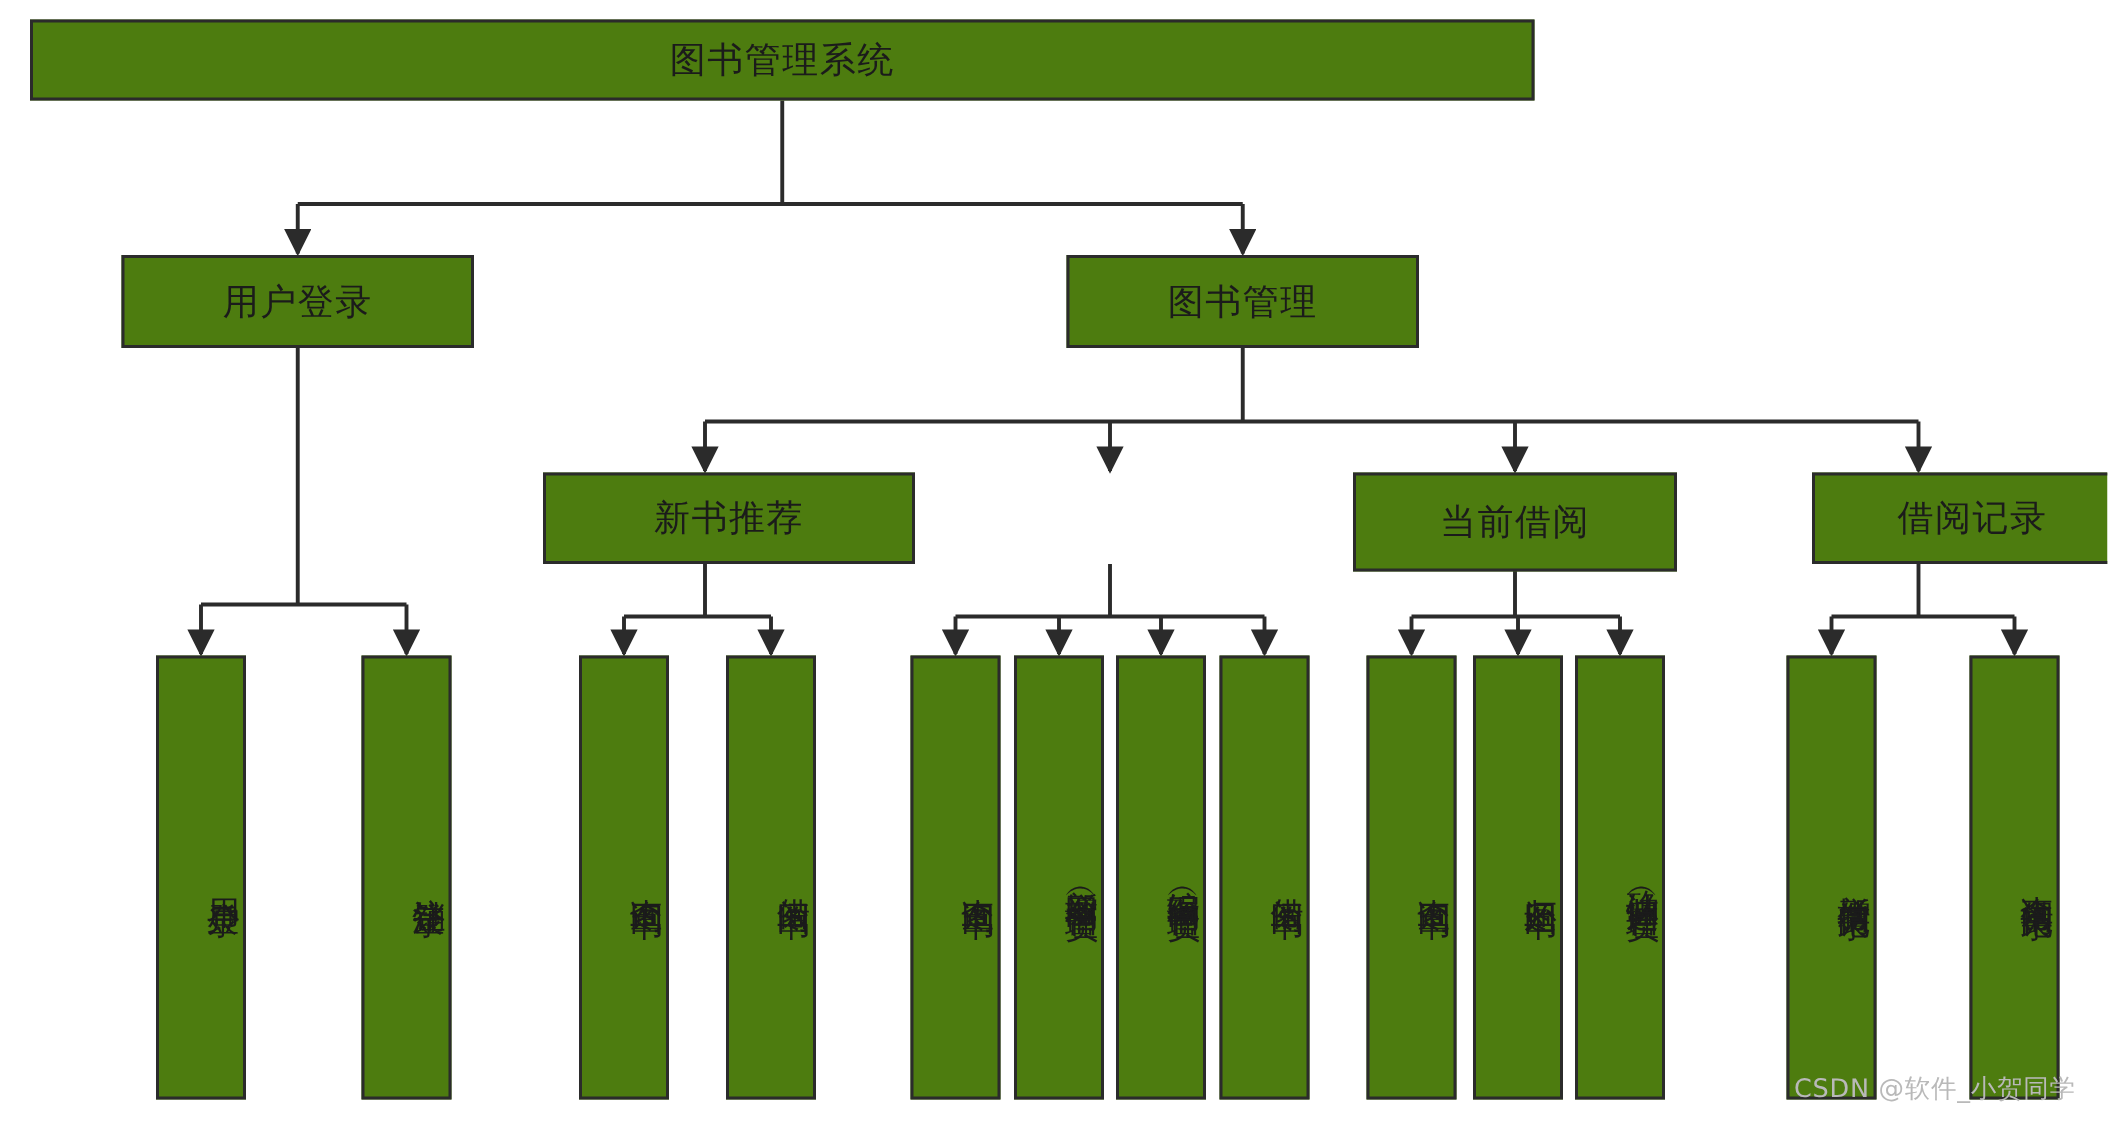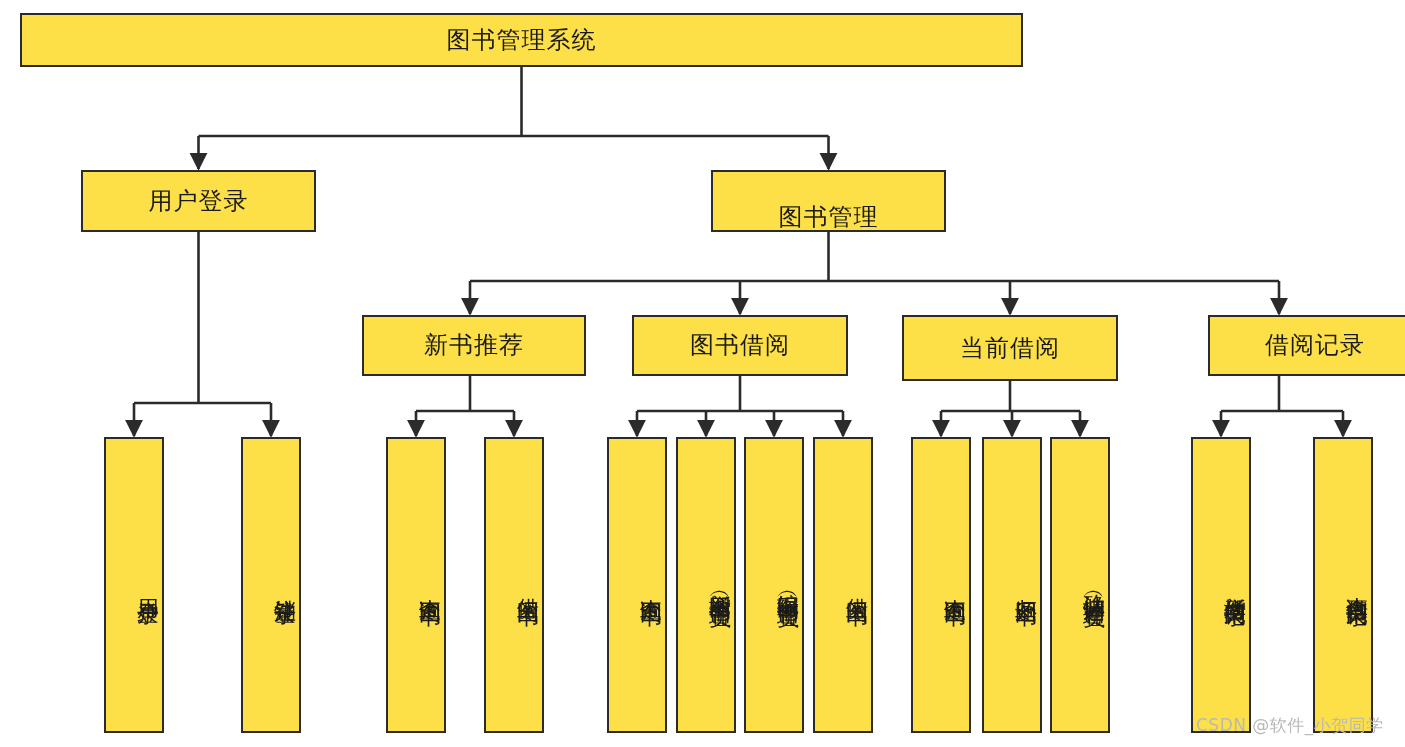--- a/index.html
+++ b/index.html
@@ -23,21 +23,21 @@
     left: 0;
     top: 0;
     width: 1405px;
     height: 747px;
     pointer-events: none;
   }
   .node {
     position: absolute;
     box-sizing: border-box;
     border: 2px solid #2b2b2b;
-    background: #fde047;
+    background: #4d7c0f;
     display: flex;
     align-items: center;
     justify-content: center;
     color: #1b1b1b;
     z-index: 2;
   }
   .node.horiz {
     font-size: 24px;
     letter-spacing: 1px;
     line-height: 1.1;
@@ -109,27 +109,24 @@
     </div>
     <div class="node vert" style="left: 104px; top: 437px; width: 60px; height: 296px;">
       <span class="vlabel">用户登录</span>
     </div>
     <div class="node horiz" style="left: 1172px; top: 315px; width: 214px; height: 61px; margin-left: 36px;">
       <span class="hlabel">借阅记录</span>
     </div>
     <div class="node horiz" style="left: 902px; top: 315px; width: 216px; height: 66px;">
       <span class="hlabel">当前借阅</span>
     </div>
-    <div class="node horiz" style="left: 632px; top: 315px; width: 216px; height: 61px;">
-      <span class="hlabel">图书借阅</span>
-    </div>
-    <div class="node horiz" style="left: 362px; top: 315px; width: 224px; height: 61px;">
+    <div class="node horiz" style="left: 362px; top: 315px; width: 248px; height: 61px;">
       <span class="hlabel">新书推荐</span>
     </div>
-    <div class="node horiz" style="left: 711px; top: 170px; width: 235px; height: 62px; align-items: flex-end;">
+    <div class="node horiz" style="left: 711px; top: 170px; width: 235px; height: 62px;">
       <span class="hlabel">图书管理</span>
     </div>
     <div class="node horiz" style="left: 81px; top: 170px; width: 235px; height: 62px;">
       <span class="hlabel">用户登录</span>
     </div>
     <div class="node horiz" style="left: 20px; top: 13px; width: 1003px; height: 54px;">
       <span class="hlabel">图书管理系统</span>
     </div>
     <svg id="edges" viewBox="0 0 1405 747" width="1405" height="747" xmlns="http://www.w3.org/2000/svg">
     <defs>

